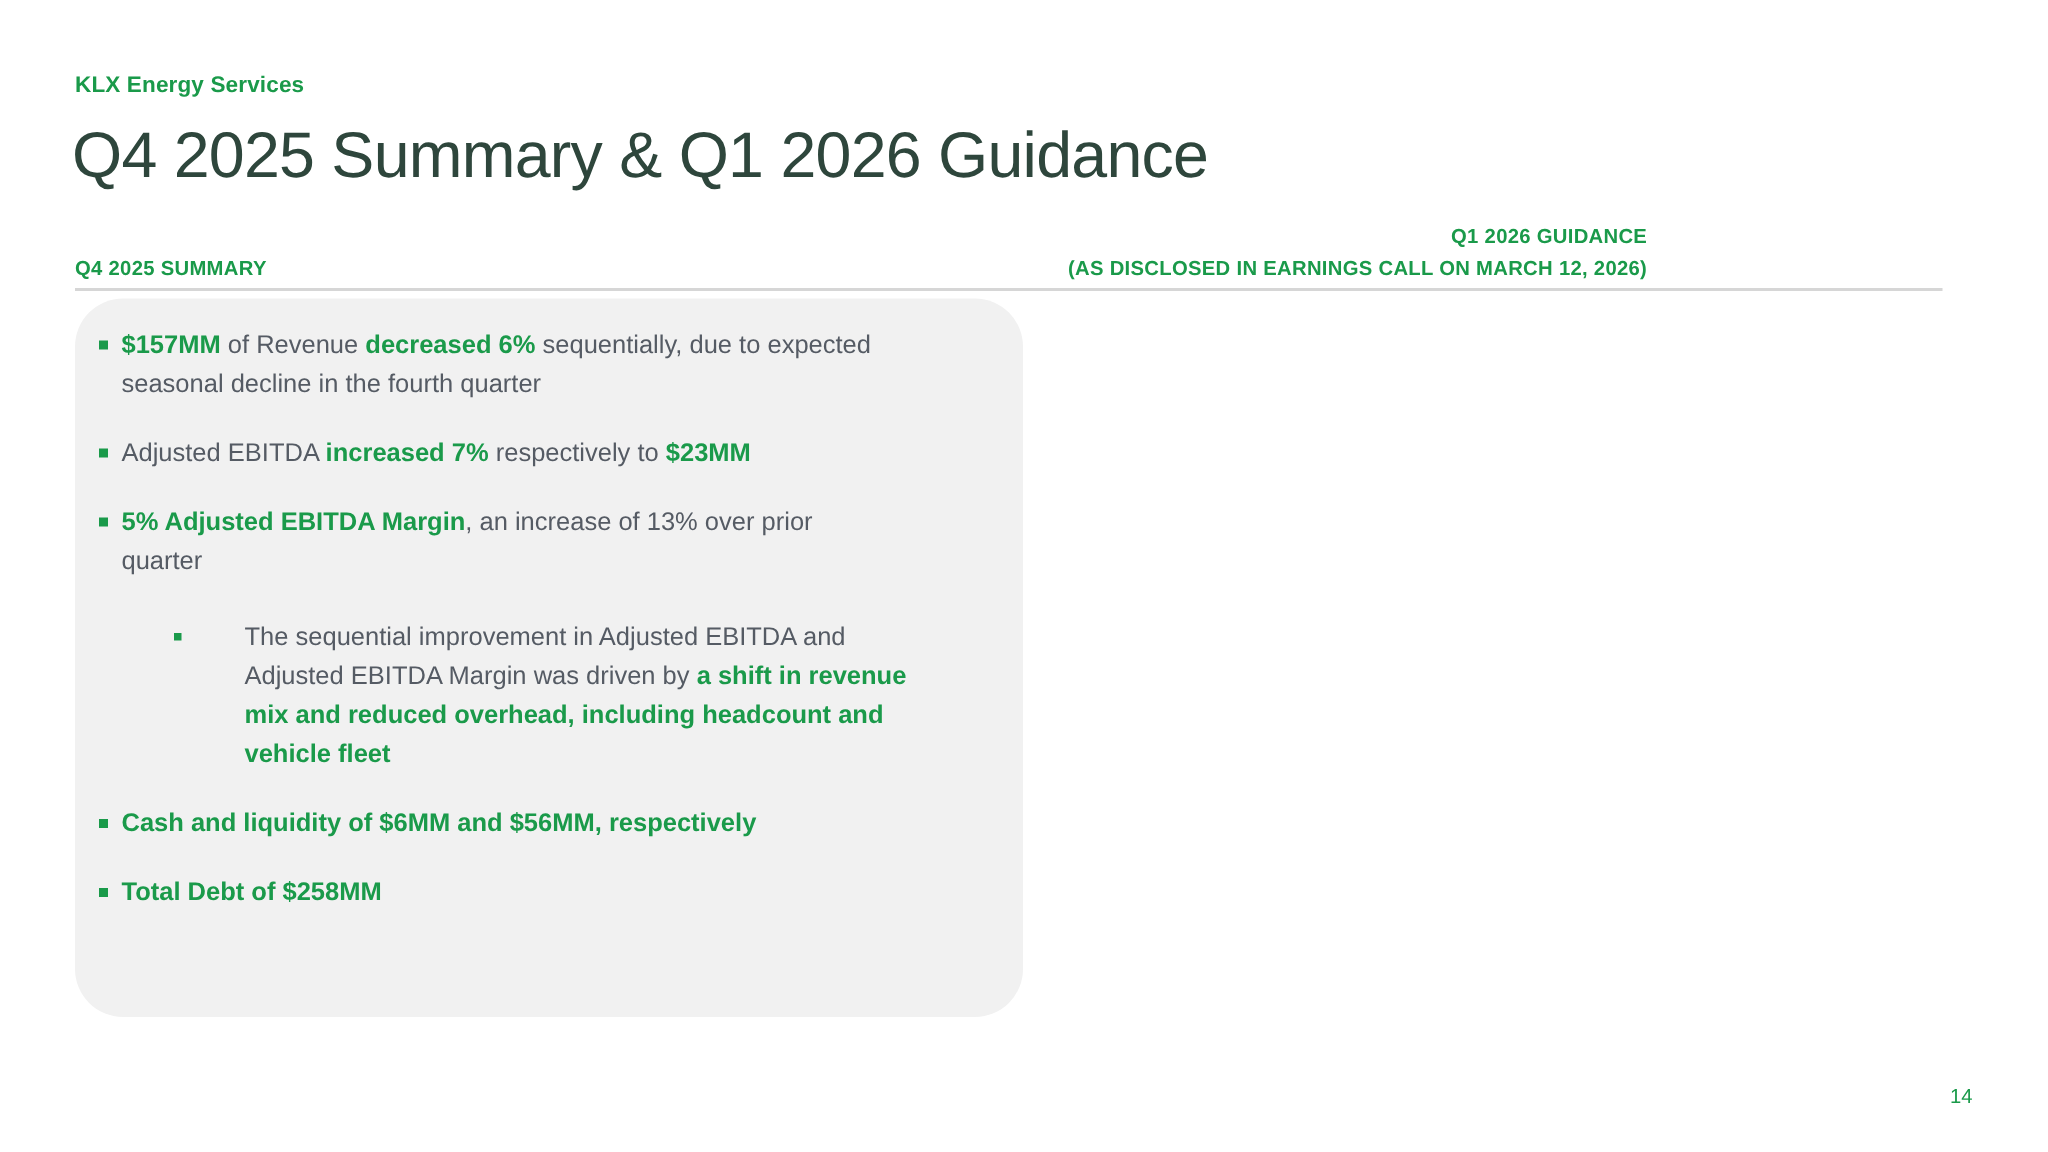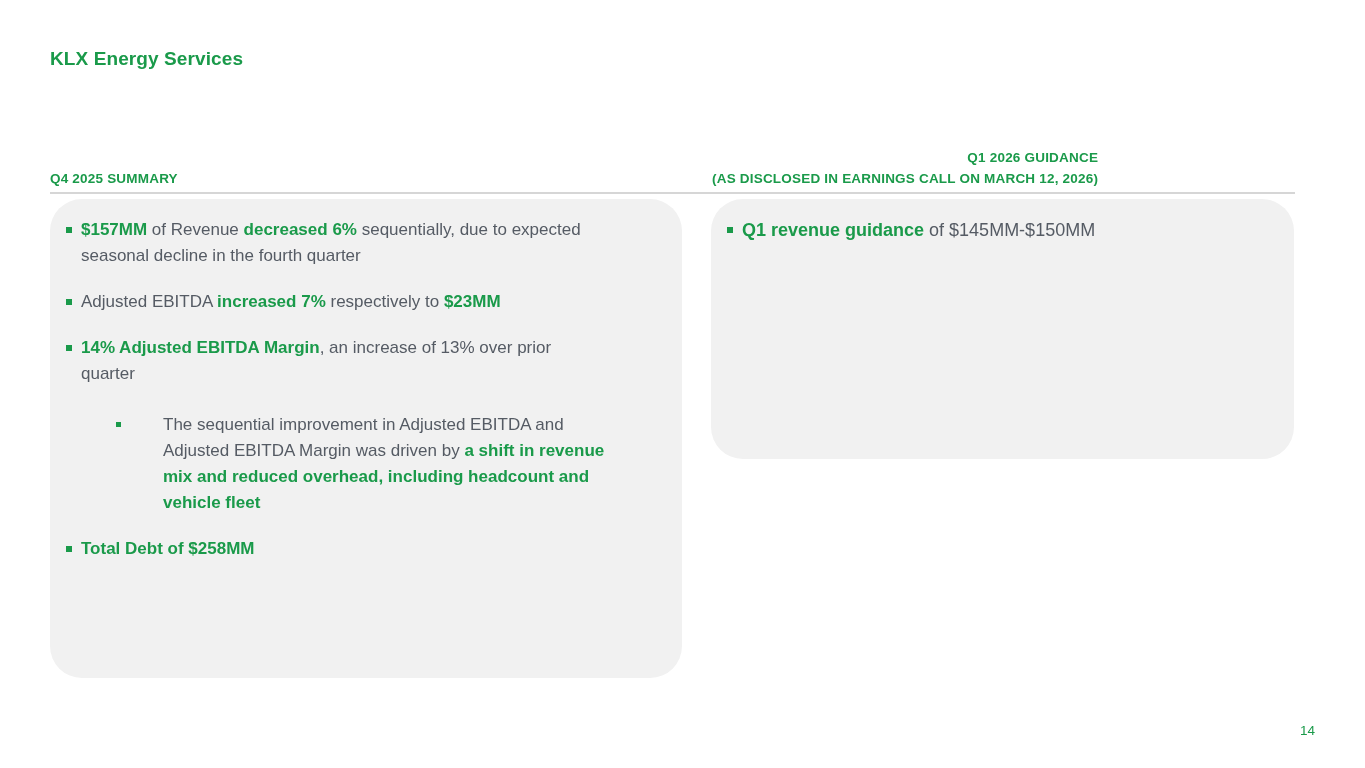--- a/index.html
+++ b/index.html
@@ -14,21 +14,21 @@
   body{
     font-family:"Liberation Sans","DejaVu Sans",sans-serif;
     background:#ffffff;
     position:relative;
     overflow:hidden;
   }
   .slide{position:absolute;inset:0;}
 
   .brand{
     position:absolute;left:50px;top:48px;
-    font-size:19px;font-weight:bold;color:var(--green);
+    font-size:15px;font-weight:bold;color:var(--green);
     letter-spacing:0.1px;
   }
   .title{
     position:absolute;left:48px;top:80px;
     font-size:43px;font-weight:500;color:var(--dark);
     letter-spacing:-0.5px;white-space:nowrap;
   }
 
   .header-row{
     position:absolute;left:50px;top:148px;width:1245px;height:44px;
@@ -76,20 +76,21 @@
     font-size:13.5px;color:var(--green);
   }
 </style>
 </head>
 <body>
 
 <div class="slide">
 
   <div class="brand">KLX Energy Services</div>
 
+  <h1 class="title">Q4 2025 Summary &amp; Q1 2026 Guidance</h1>
 
   <div class="header-row">
     <div class="col-header left">Q4 2025 SUMMARY</div>
     <div class="col-header right">
       <div>Q1 2026 GUIDANCE</div>
       <div>(AS DISCLOSED IN EARNINGS CALL ON MARCH 12, 2026)</div>
     </div>
   </div>
 
   <div class="divider"></div>
@@ -99,37 +100,33 @@
         <div class="bullet-row">
           <span class="marker"></span>
           <span class="bullet-text"><span class="em">$157MM</span><span class="plain"> of Revenue </span><span class="em">decreased 6%</span><span class="plain"> sequentially, due to expected seasonal decline in the fourth quarter</span></span>
         </div>
         <div class="bullet-row">
           <span class="marker"></span>
           <span class="bullet-text"><span class="plain">Adjusted EBITDA </span><span class="em">increased 7%</span><span class="plain"> respectively to </span><span class="em">$23MM</span></span>
         </div>
         <div class="bullet-row">
           <span class="marker"></span>
-          <span class="bullet-text"><span class="em">14% Adjusted EBITDA Margin</span><span class="plain">, an increase of 13% over prior quarter</span></span>
+          <span class="bullet-text"><span class="em">5% Adjusted EBITDA Margin</span><span class="plain">, an increase of 13% over prior quarter</span></span>
         </div>
         <div class="bullet-row sub">
           <span class="marker"></span>
           <span class="bullet-text"><span class="plain">The sequential improvement in Adjusted EBITDA and Adjusted EBITDA Margin was driven by </span><span class="em">a shift in revenue mix and reduced overhead, including headcount and vehicle fleet</span></span>
+        </div>
+        <div class="bullet-row">
+          <span class="marker"></span>
+          <span class="bullet-text"><span class="em">Cash and liquidity of $6MM and $56MM, respectively</span></span>
         </div>
         <div class="bullet-row">
           <span class="marker"></span>
           <span class="bullet-text"><span class="em">Total Debt of $258MM</span></span>
         </div>
       </div>
   </div>
 
-  <div class="panel right-panel">
-    <div class="bullets">
-        <div class="bullet-row">
-          <span class="marker"></span>
-          <span class="bullet-text"><span class="em">Q1 revenue guidance</span><span class="plain"> of $145MM-$150MM</span></span>
-        </div>
-      </div>
-  </div>
 
   <div class="page-number">14</div>
 
 </div>
 
 </body></html>

